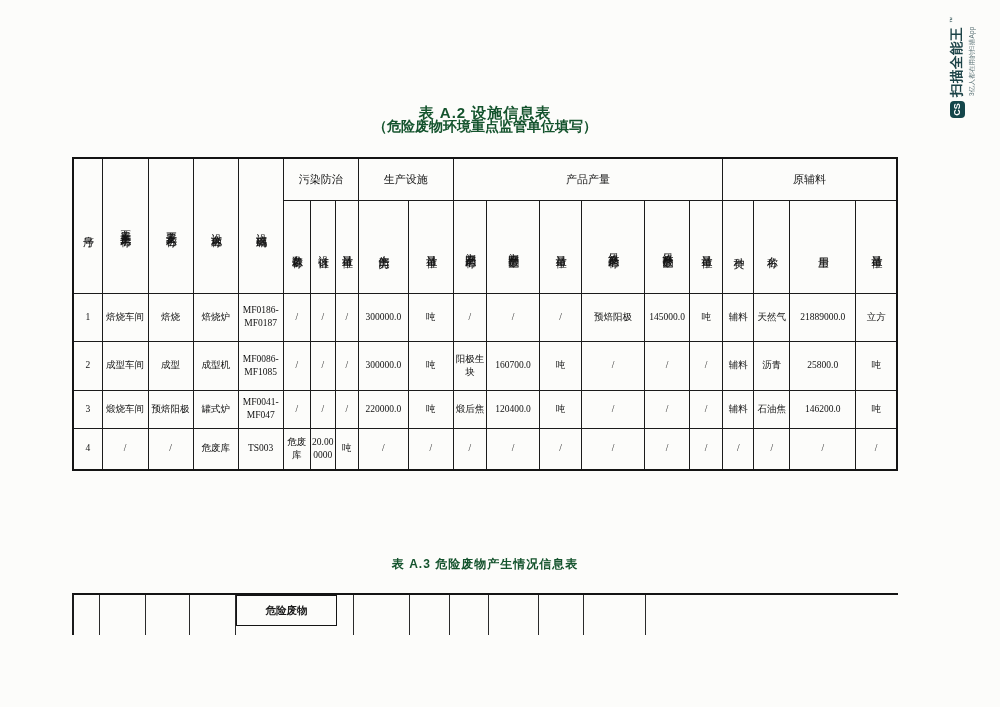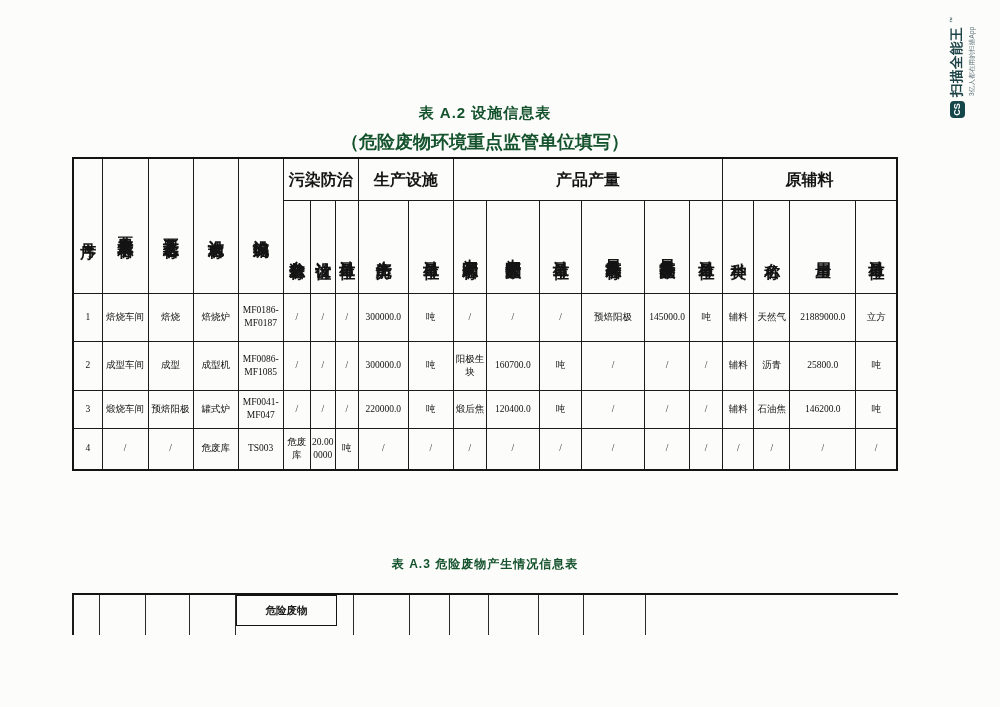--- a/index.html
+++ b/index.html
@@ -11,29 +11,29 @@
   .wm-row{display:flex;align-items:center;gap:4px;}
   .wm-badge{width:17px;height:15px;background:#14464a;color:#ffffff;border-radius:4px;
             font-size:9px;font-weight:bold;display:flex;align-items:center;justify-content:center;flex:0 0 auto;}
   .wm-brand{font-size:13.5px;font-weight:bold;color:#1d4347;letter-spacing:.5px;white-space:nowrap;}
   .wm-tm{font-size:6px;color:#1d4347;align-self:flex-start;margin-top:1px;}
   .wm-tagline{font-size:6.5px;color:#587074;margin:2px 0 0 22px;letter-spacing:.2px;white-space:nowrap;}
 
   
   .title,.subtitle{position:absolute;left:72px;width:826px;text-align:center;font-weight:bold;color:#14532d;}
   .t-a2{top:104px;font-size:15px;letter-spacing:1px;}
-  .s-a2{top:130px;font-size:18px;}
+  .s-a2{top:118px;font-size:14px;}
   .t-a3{top:556px;font-size:12px;letter-spacing:1px;}
   .s-a3{top:562px;font-size:14.5px;}
 
   
   table.a2{position:absolute;left:72px;top:157px;width:826px;border-collapse:collapse;table-layout:fixed;
            border:2.5px solid #141414;}
   table.a2 th,table.a2 td{border:1.5px solid #1b1b1b;padding:1px;text-align:center;vertical-align:middle;overflow:hidden;}
-  table.a2 th{font-size:16px;font-weight:bold;color:#141414;line-height:1.2;}
+  table.a2 th{font-size:11px;font-weight:normal;color:#141414;line-height:1.2;}
   table.a2 td{font-size:9.5px;font-family:"Liberation Serif","DejaVu Serif",serif;color:#111;
               word-break:break-all;line-height:1.35;}
   .vt{writing-mode:vertical-rl;text-orientation:upright;letter-spacing:1px;line-height:1.05;display:inline-block;}
   tr.hr1{height:42px;} tr.hr2{height:93px;}
   tr.dr0{height:48px;} tr.dr1{height:49px;} tr.dr2{height:38px;} tr.dr3{height:42px;}
 
   
   .a3{position:absolute;left:72px;top:593px;width:826px;height:42px;display:flex;box-sizing:border-box;
       border-top:2.5px solid #141414;border-left:2px solid #1b1b1b;text-align:center;}
   .a3 .c{height:100%;box-sizing:border-box;border-right:1.5px solid #2a2a2a;flex:0 0 auto;}

